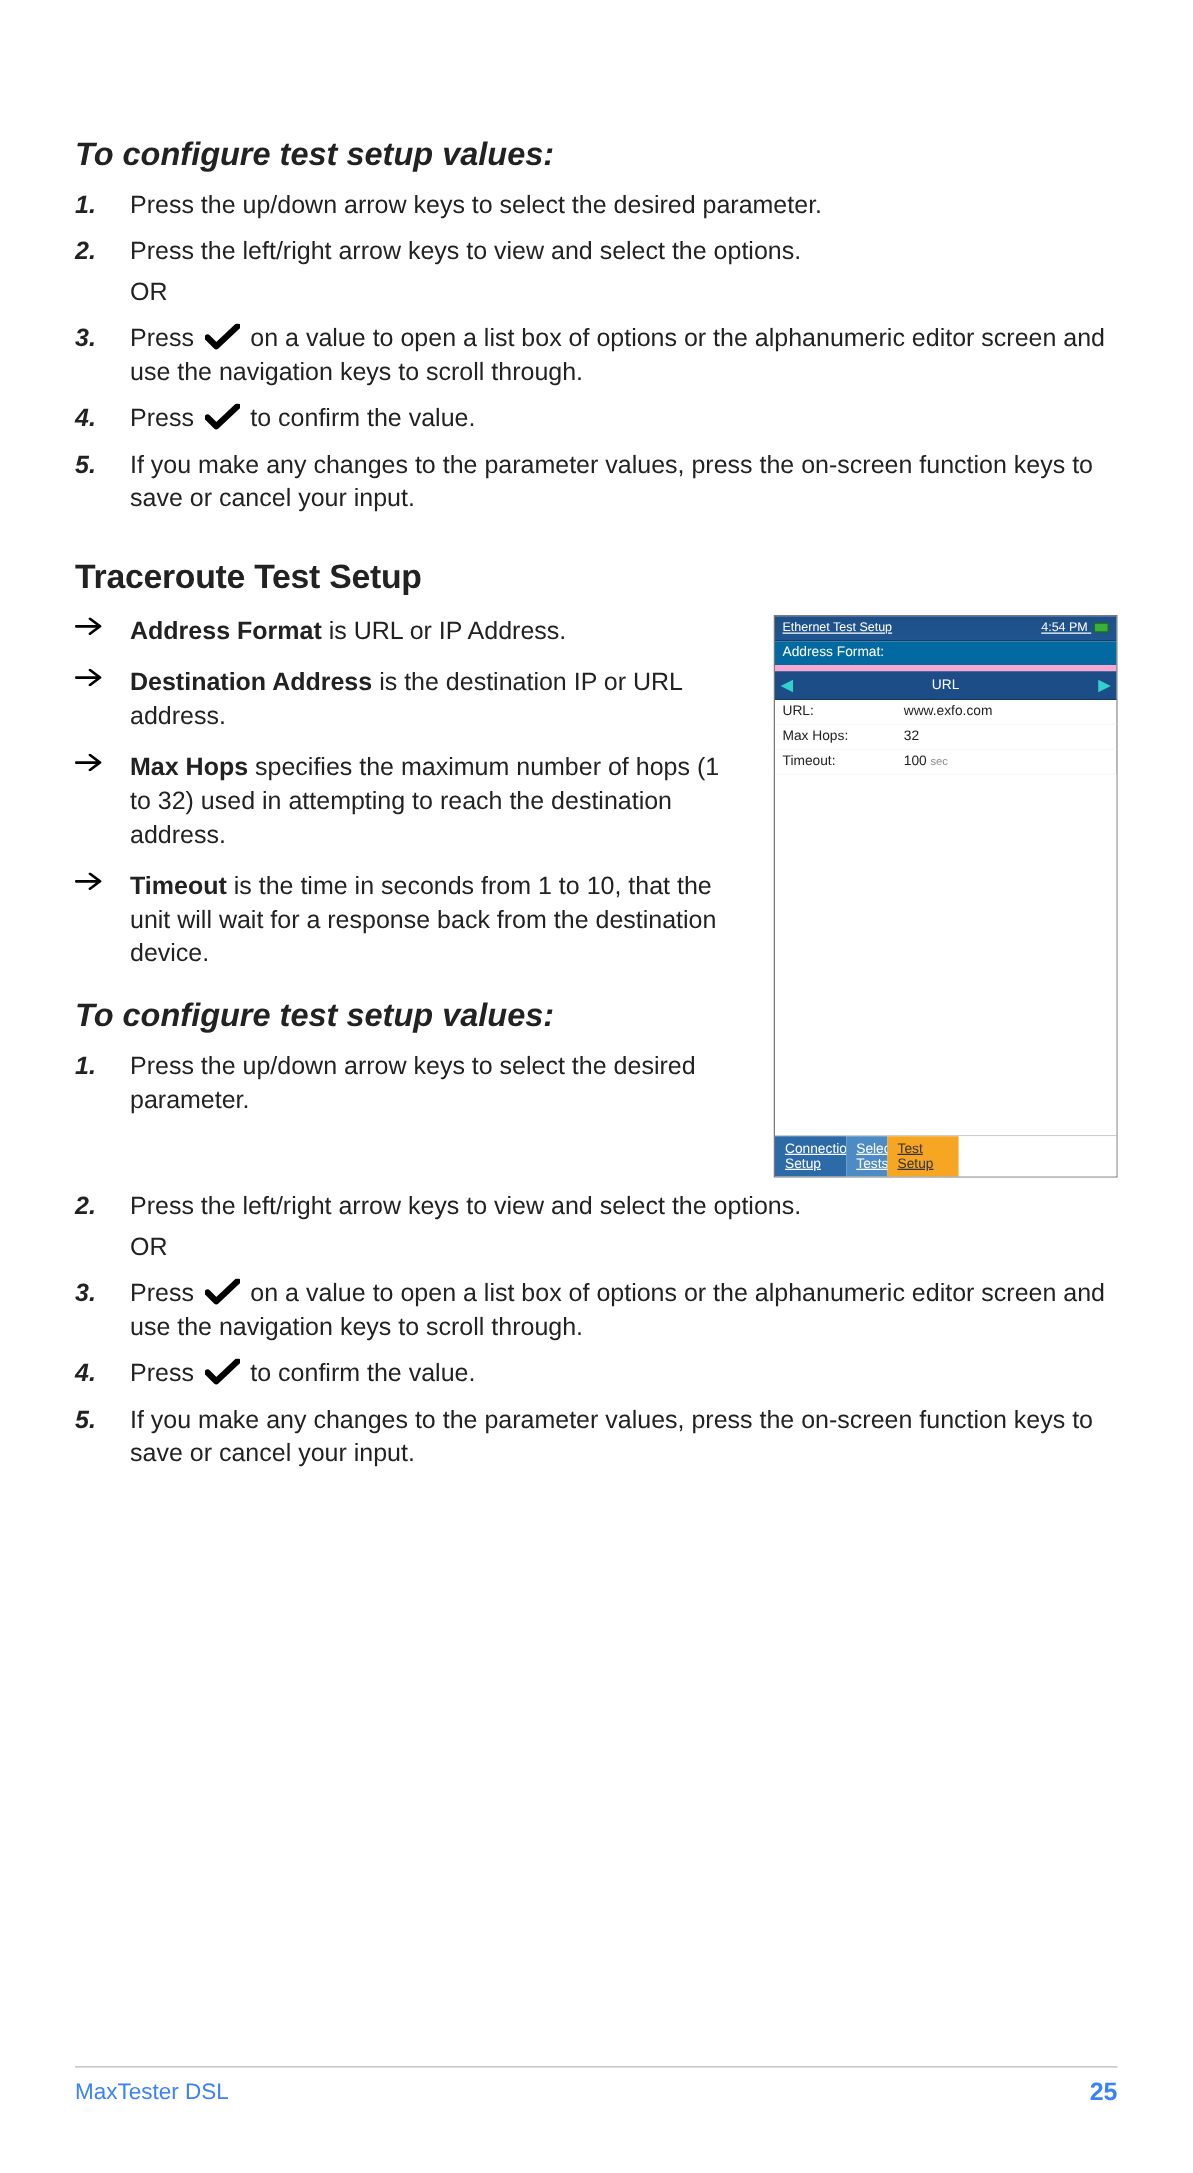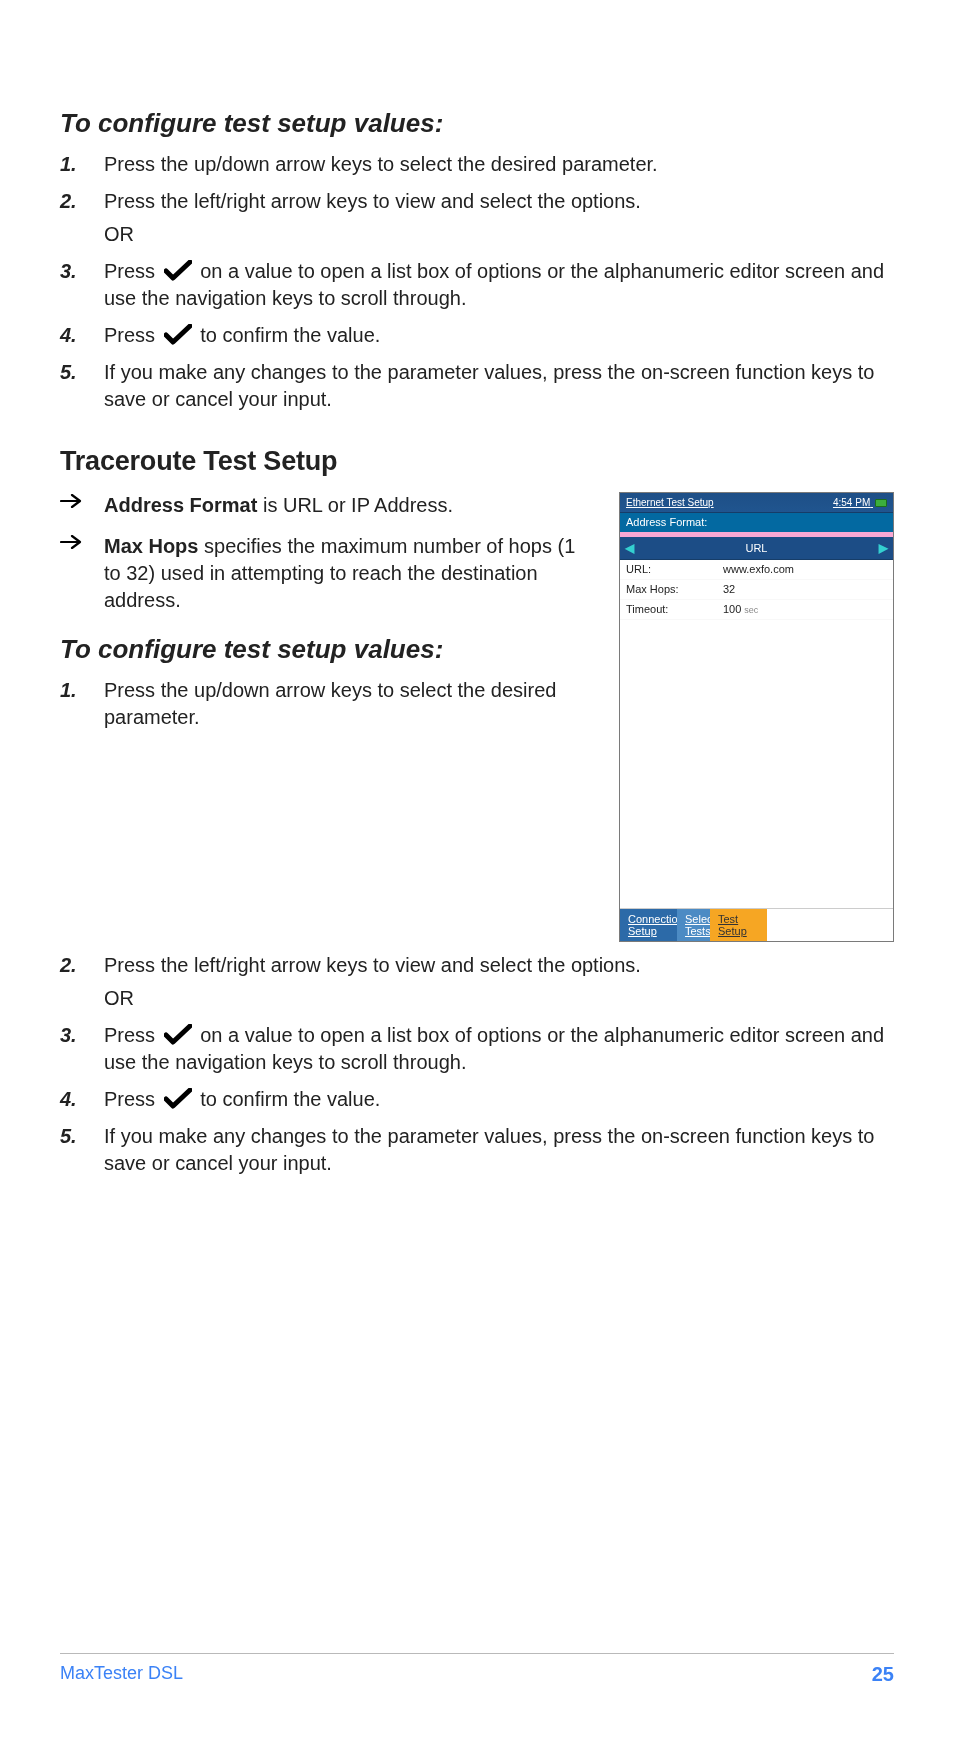--- a/index.html
+++ b/index.html
@@ -217,21 +217,37 @@
             </svg>
           </span>
         <span class="bold">Address Format</span><span> is URL or IP Address.</span>
       </li>
       <li>
         <span class="arrow">
             <svg width="22" height="14" viewBox="0 0 22 14">
               <path d="M1 7 L18 7 M12 1 L20 7 L12 13" stroke="#000" stroke-width="2.2" fill="none" stroke-linecap="round" stroke-linejoin="round"></path>
             </svg>
           </span>
+        <span class="bold">Destination Address</span><span> is the destination IP or URL address.</span>
+      </li>
+      <li>
+        <span class="arrow">
+            <svg width="22" height="14" viewBox="0 0 22 14">
+              <path d="M1 7 L18 7 M12 1 L20 7 L12 13" stroke="#000" stroke-width="2.2" fill="none" stroke-linecap="round" stroke-linejoin="round"></path>
+            </svg>
+          </span>
         <span class="bold">Max Hops</span><span> specifies the maximum number of hops (1 to 32) used in attempting to reach the destination address.</span>
+      </li>
+      <li>
+        <span class="arrow">
+            <svg width="22" height="14" viewBox="0 0 22 14">
+              <path d="M1 7 L18 7 M12 1 L20 7 L12 13" stroke="#000" stroke-width="2.2" fill="none" stroke-linecap="round" stroke-linejoin="round"></path>
+            </svg>
+          </span>
+        <span class="bold">Timeout</span><span> is the time in seconds from 1 to 10, that the unit will wait for a response back from the destination device.</span>
       </li>
     </ul>
 
     <div class="section-heading-italic" style="margin-top:18px;">To configure test setup values:</div>
     <ol class="ol-num">
       <li>
         <span class="num">1.</span>
         <span>Press the up/down arrow keys to select the desired parameter.</span>
       </li>
     </ol>

